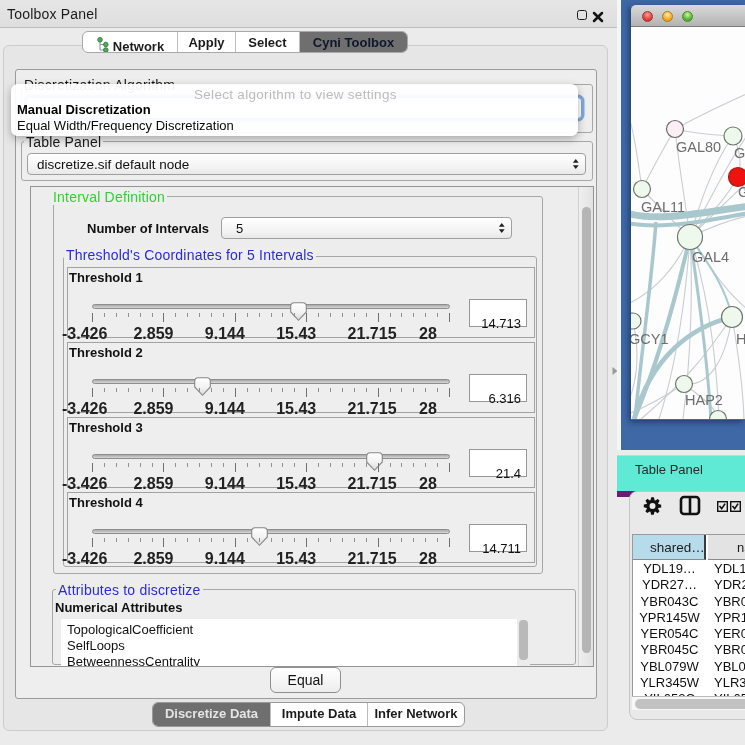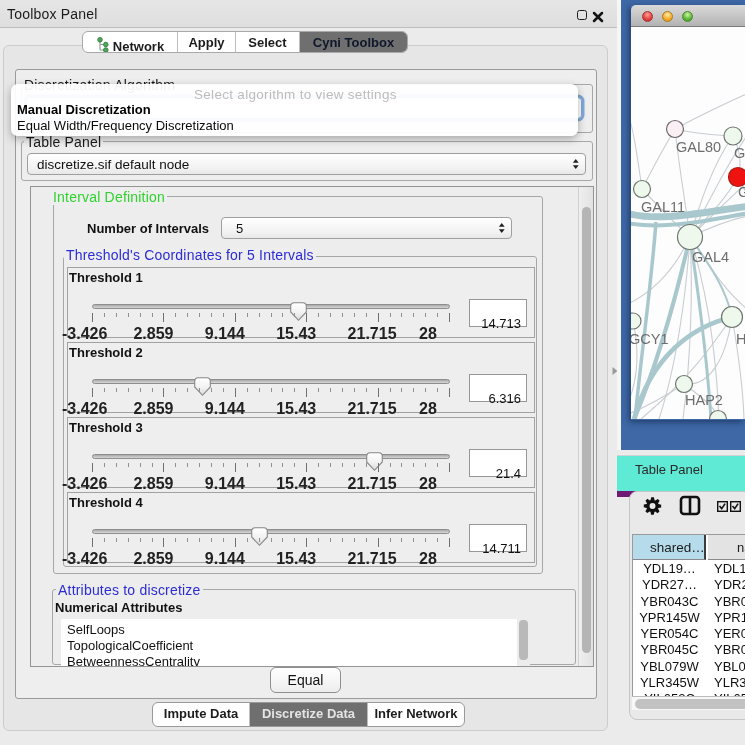--- a/index.html
+++ b/index.html
@@ -431,38 +431,38 @@
             <b class="tl" style="left:351.0px">28</b>
 <div class="vbox">14.711</div>
 </div>
       </div>
     </div>
     <div class="group" id="gattr">
         <span class="glabel">Attributes to discretize</span>
       </div>
     <div id="lnatt">Numerical Attributes</div>
     <div id="attlist">
+      <div>TopologicalCoefficient</div>
       <div>SelfLoops</div>
-      <div>TopologicalCoefficient</div>
       <div>BetweennessCentrality</div>
     </div>
     <div id="attsb">
         <div class="th"></div>
       </div>
     <div id="vsb">
         <div class="th"></div>
       </div>
   </div>
 
   <div id="apply">Equal</div>
 </div>
 
 <div id="btabs">
+ <div class="tab sel" style="width:118px">Discretize Data</div>
  <div class="tab" style="width:97px">Impute Data</div>
- <div class="tab sel" style="width:118px">Discretize Data</div>
  <div class="tab" style="width:96px">Infer Network</div>
 </div>
 
 <svg style="position:absolute;left:611px;top:366px" width="8" height="10" viewBox="0 0 8 10">
     <path d="M1.5 1 L6.5 5 L1.5 9 Z" fill="#9a9a9a"></path>
   </svg>
 <div id="desk">
     <div id="deskblue"></div>
   </div>
 <div id="netwin">

